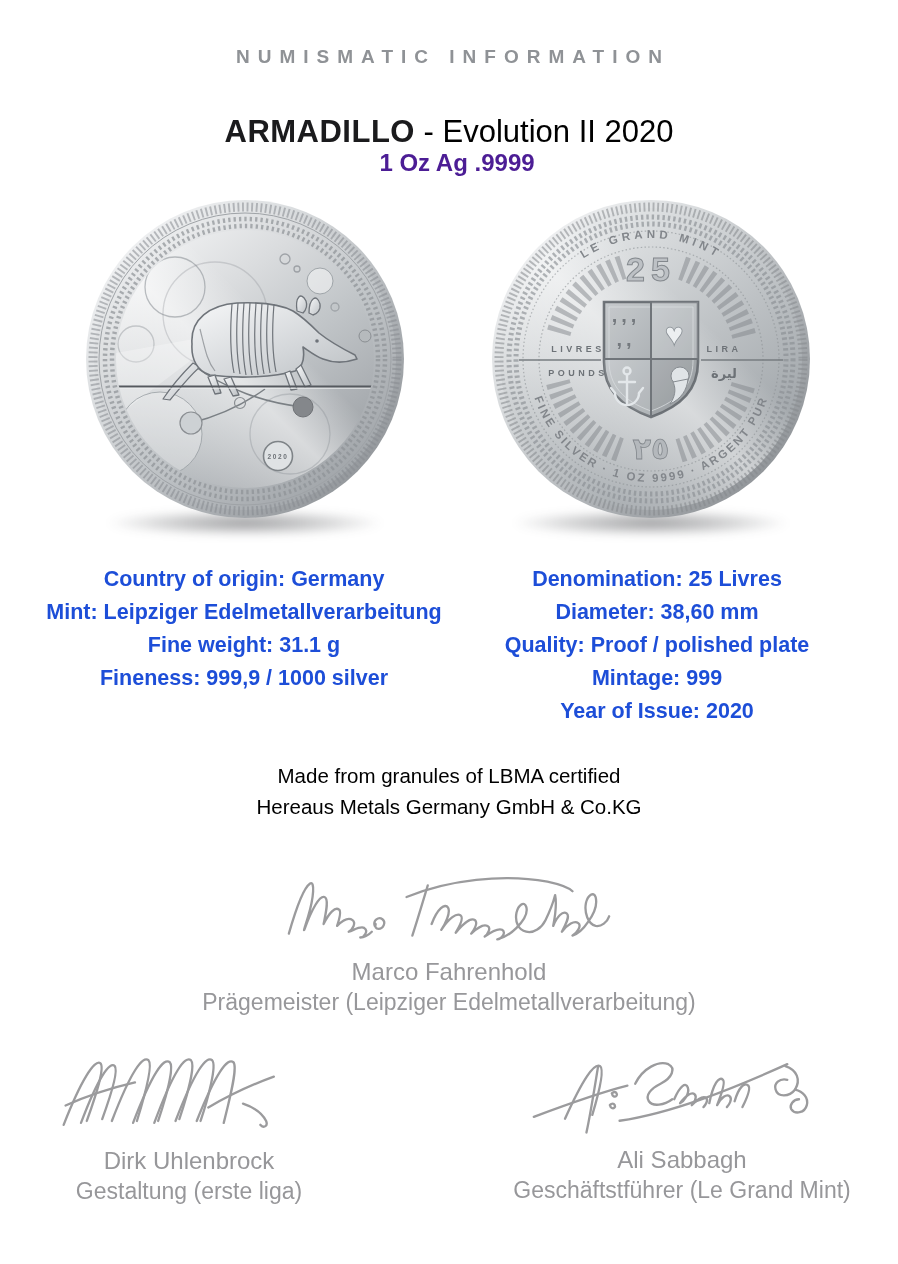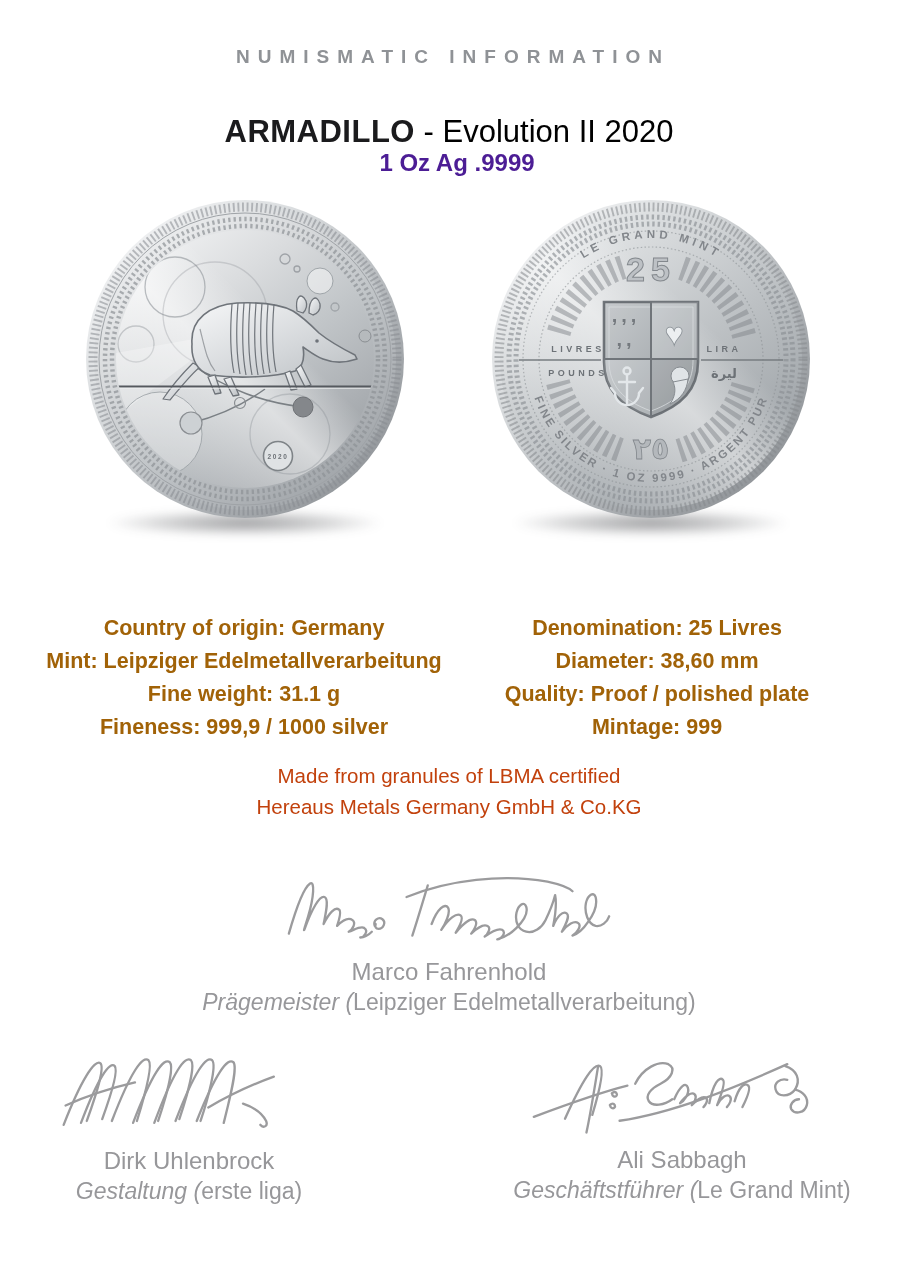--- a/index.html
+++ b/index.html
@@ -23,32 +23,32 @@
   }
   .coin-wrap{position:absolute;top:196px;width:326px;height:342px;}
   .coin-wrap.obverse{left:82px;}
   .coin-wrap.reverse{left:488px;}
   .coin-shadow{
     position:absolute;left:26px;right:26px;bottom:2px;height:26px;border-radius:50%;
     background:radial-gradient(ellipse at center,rgba(35,37,42,0.45) 0%,rgba(35,37,42,0.18) 45%,rgba(35,37,42,0) 72%);
     filter:blur(4px);
   }
   .coin-wrap svg{position:absolute;top:0;left:0;}
-  .specs{position:absolute;top:612px;text-align:center;font-size:21.5px;font-weight:600;
-    line-height:33px;color:#a16207;}
+  .specs{position:absolute;top:563px;text-align:center;font-size:21.5px;font-weight:600;
+    line-height:33px;color:#1d4ed8;}
   .specs.left{left:18px;width:452px;}
   .specs.right{left:442px;width:430px;}
   .certification{
     position:absolute;top:760px;left:0;width:100%;text-align:center;
-    font-size:20.5px;font-weight:400;line-height:31px;color:#c2410c;
+    font-size:20.5px;font-weight:400;line-height:31px;color:#000000;
   }
   .sig-block{position:absolute;text-align:center;color:#97979a;}
   .sig-block .sig-name{font-size:24px;margin-top:2px;}
   .sig-block .sig-role{font-size:23px;margin-top:3px;}
-  .sig-role .em{font-style:italic;}
+  .sig-role .em{}
   .sig-main{top:870px;left:0;width:100%;}
   .sig-left{top:1046px;left:24px;width:330px;}
   .sig-right{top:1042px;left:492px;width:380px;}
   .sig-stroke{fill:none;stroke:#9b9b9d;stroke-width:2.4;stroke-linecap:round;stroke-linejoin:round;}
 </style>
 </head>
 <body>
 
 <div class="page">
 
@@ -262,20 +262,21 @@
     <div>Country of origin: Germany</div>
     <div>Mint: Leipziger Edelmetallverarbeitung</div>
     <div>Fine weight: 31.1 g</div>
     <div>Fineness: 999,9 / 1000 silver</div>
   </div>
   <div class="specs right">
     <div>Denomination: 25 Livres</div>
     <div>Diameter: 38,60 mm</div>
     <div>Quality: Proof / polished plate</div>
     <div>Mintage: 999</div>
+    <div>Year of Issue: 2020</div>
   </div>
 
   <div class="certification">
     <div>Made from granules of LBMA certified</div>
     <div>Hereaus Metals Germany GmbH &amp; Co.KG</div>
   </div>
 
   <div class="sig-block sig-main">
     <svg width="352" height="82" viewBox="0 0 360 85">
       <g class="sig-stroke">

